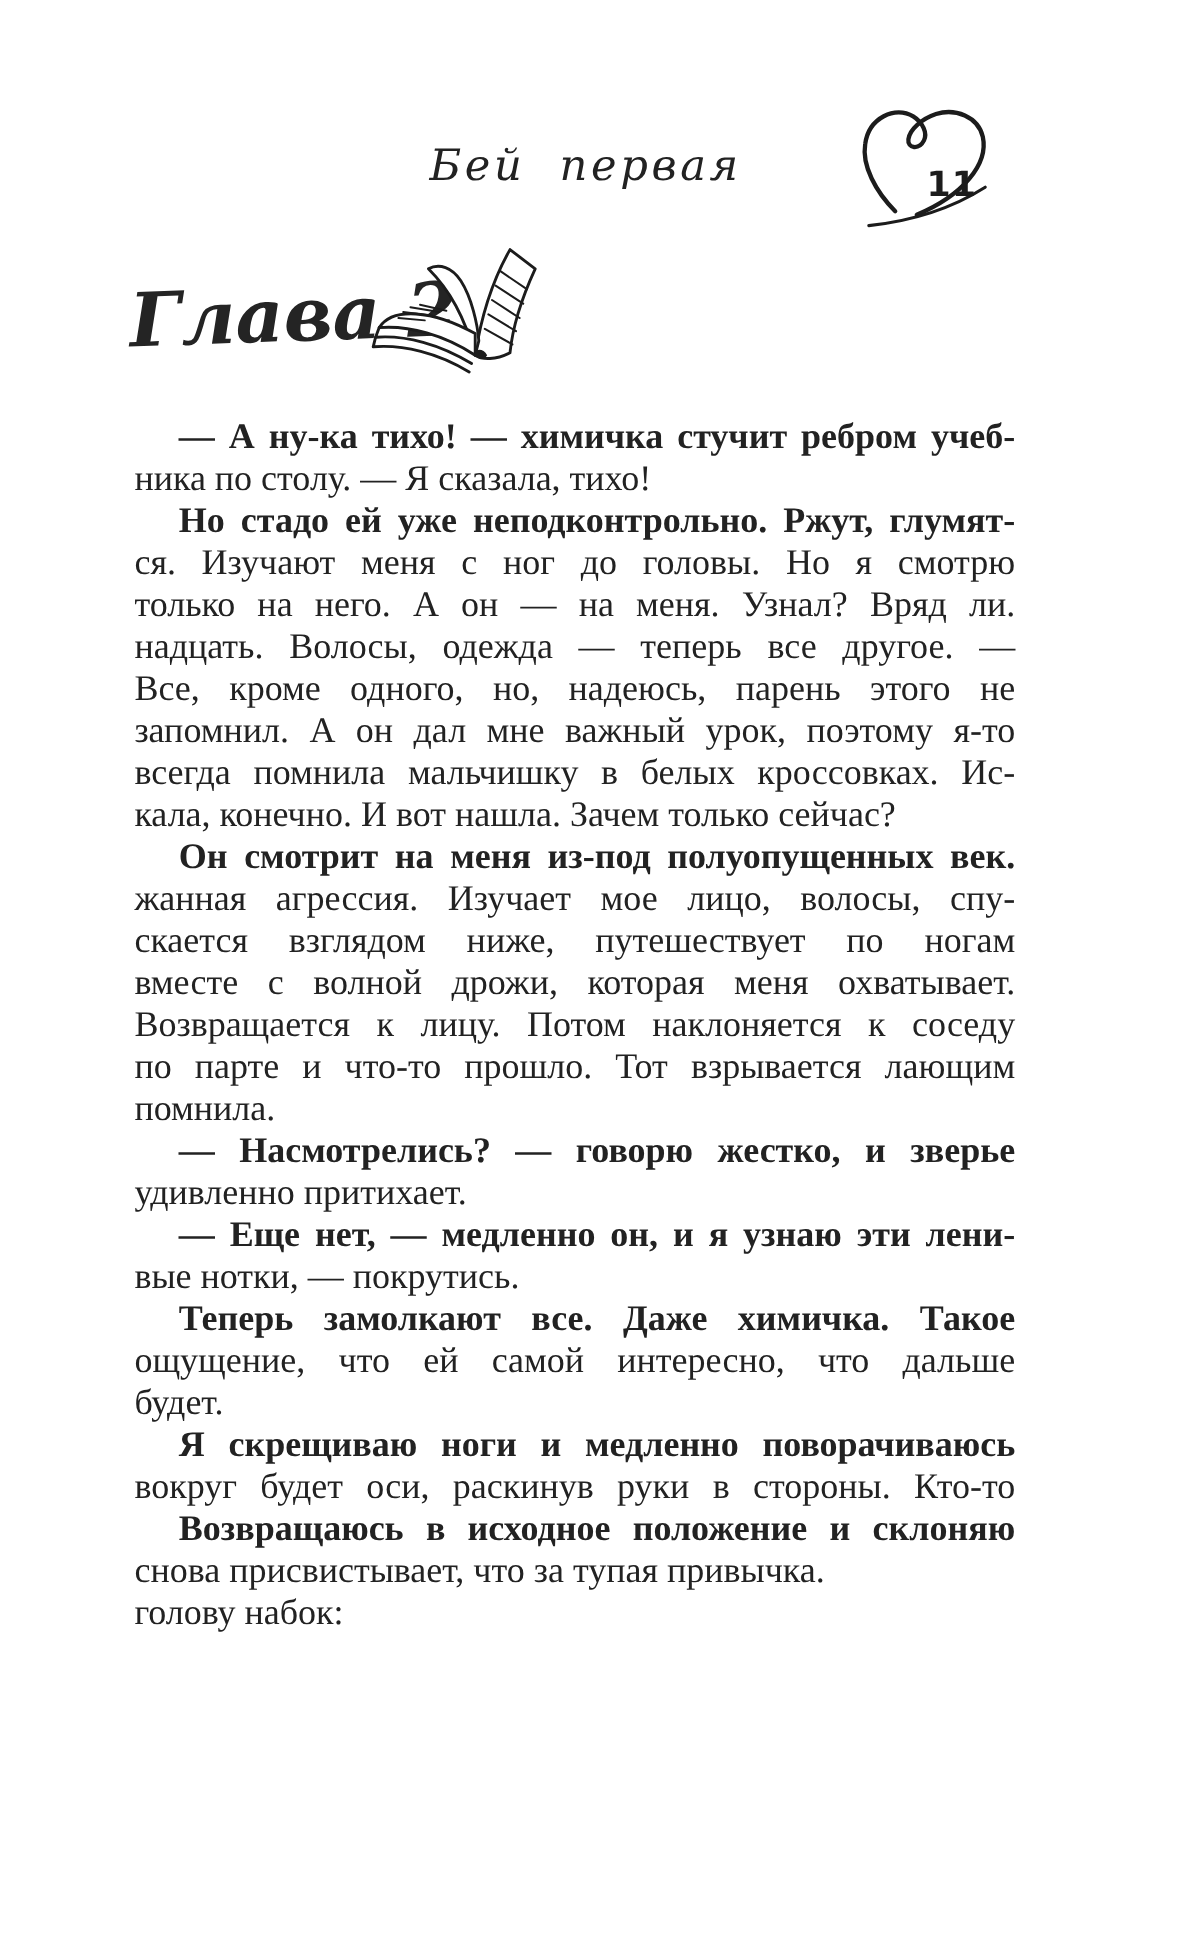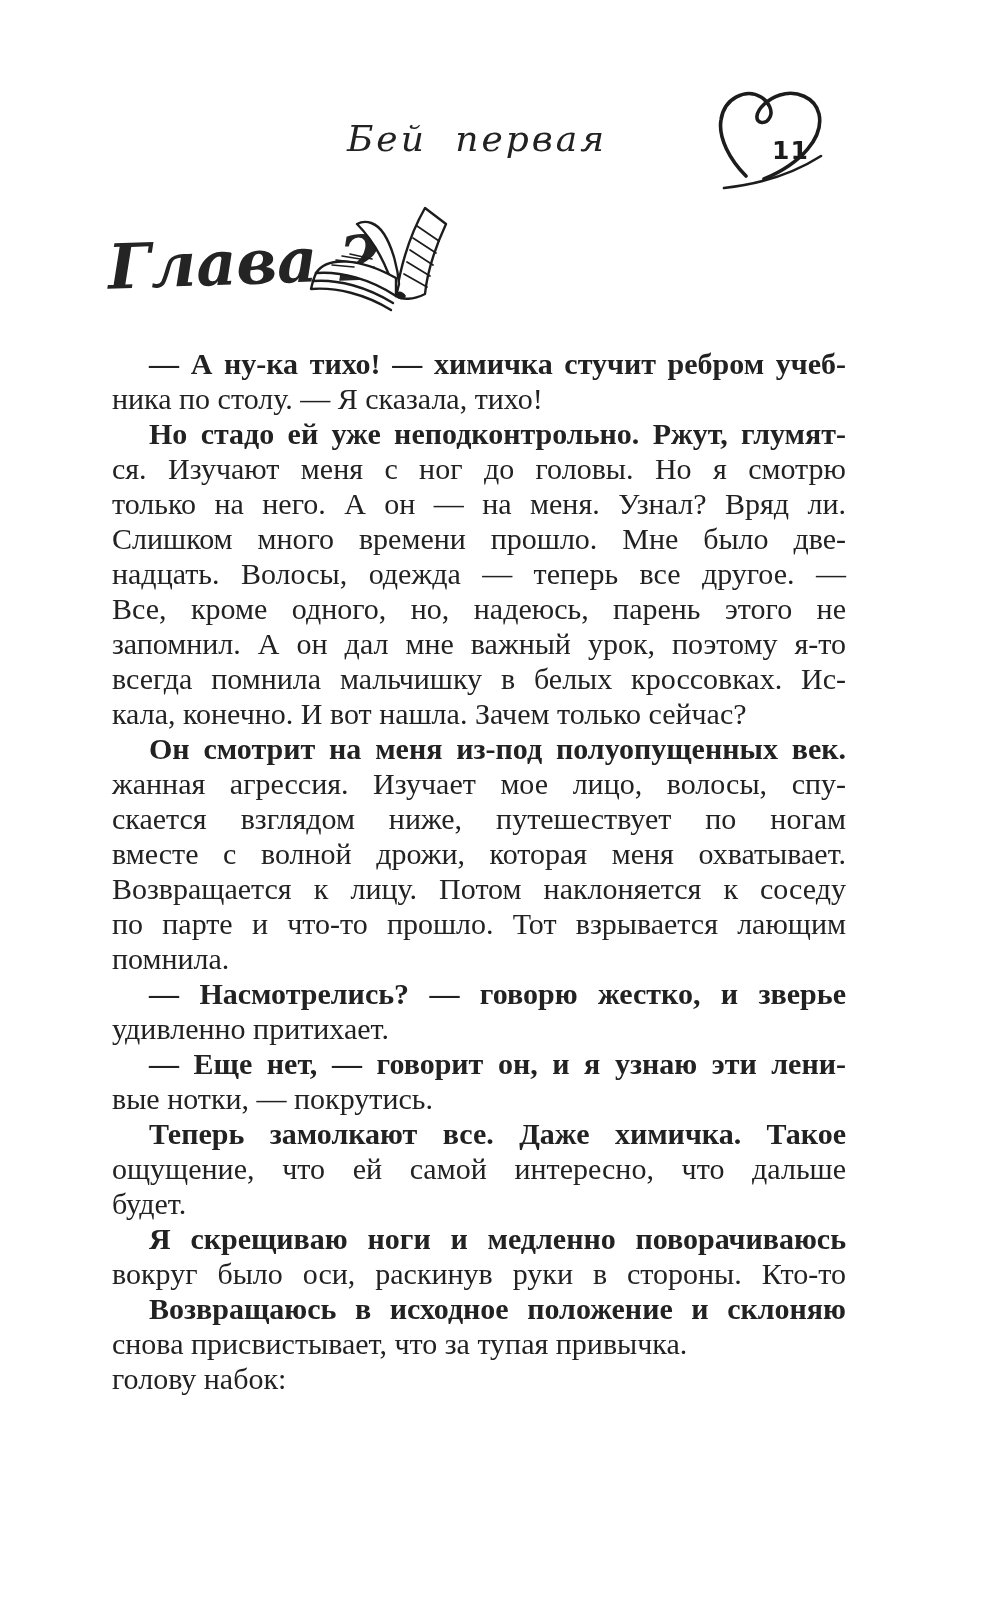--- a/index.html
+++ b/index.html
@@ -14,21 +14,21 @@
     background: #ffffff;
     overflow: hidden;
     font-family: "Liberation Serif", serif;
     color: #1f1f1f;
   }
 
   
   .running-header {
     position: absolute;
     top: 118px;
-    left: 5px;
+    left: 16px;
     width: 944px;
     text-align: center;
     font-family: "DejaVu Serif", serif;
     font-style: italic;
     font-size: 36px;
     letter-spacing: 3px;
     word-spacing: 14px;
     color: #222222;
   }
 
@@ -44,21 +44,21 @@
     position: absolute;
     top: 0; left: 0;
     width: 122px;
     height: 114px;
   }
   .heart-badge .pagenum {
     position: absolute;
     top: 52px;
     left: 64px;
     font-family: "DejaVu Sans", sans-serif;
-    font-size: 25px;
+    font-size: 29px;
     font-weight: 600;
     color: #1c1c1c;
     letter-spacing: 1px;
   }
 
   
   .chapter-title {
     position: absolute;
     top: 226px;
     left: 108px;
@@ -165,40 +165,39 @@
 
     <path fill="#1c1c1c" stroke="none" d="M 97 106 C 99 112, 105 113, 108 108 C 105 103, 100 102, 97 106 Z"></path>
   </svg>
 
   <div class="body-text">
       <div class="line para-start">— А ну-ка тихо! — химичка стучит ребром учеб-</div>
       <div class="line para-end">ника по столу. — Я сказала, тихо!</div>
       <div class="line para-start">Но стадо ей уже неподконтрольно. Ржут, глумят-</div>
       <div class="line">ся. Изучают меня с ног до головы. Но я смотрю</div>
       <div class="line">только на него. А он — на меня. Узнал? Вряд ли.</div>
-      <div class="line">Слишком много времени прошло. Мне было две-</div>
       <div class="line">надцать. Волосы, одежда — теперь все другое. —</div>
       <div class="line">Все, кроме одного, но, надеюсь, парень этого не</div>
       <div class="line">запомнил. А он дал мне важный урок, поэтому я-то</div>
       <div class="line">всегда помнила мальчишку в белых кроссовках. Ис-</div>
       <div class="line para-end">кала, конечно. И вот нашла. Зачем только сейчас?</div>
       <div class="line para-start">Он смотрит на меня из-под полуопущенных век.</div>
       <div class="line">жанная агрессия. Изучает мое лицо, волосы, спу-</div>
       <div class="line">скается взглядом ниже, путешествует по ногам</div>
       <div class="line">вместе с волной дрожи, которая меня охватывает.</div>
       <div class="line">Возвращается к лицу. Потом наклоняется к соседу</div>
       <div class="line">по парте и что-то прошло. Тот взрывается лающим</div>
       <div class="line para-end">помнила.</div>
       <div class="line para-start">— Насмотрелись? — говорю жестко, и зверье</div>
       <div class="line para-end">удивленно притихает.</div>
-      <div class="line para-start">— Еще нет, — говорит он, и я узнаю эти лени-</div>
+      <div class="line para-start">— Еще нет, — медленно он, и я узнаю эти лени-</div>
       <div class="line para-end">вые нотки, — покрутись.</div>
       <div class="line para-start">Теперь замолкают все. Даже химичка. Такое</div>
       <div class="line">ощущение, что ей самой интересно, что дальше</div>
       <div class="line para-end">будет.</div>
       <div class="line para-start">Я скрещиваю ноги и медленно поворачиваюсь</div>
-      <div class="line">вокруг было оси, раскинув руки в стороны. Кто-то</div>
+      <div class="line">вокруг будет оси, раскинув руки в стороны. Кто-то</div>
       <div class="line para-start">Возвращаюсь в исходное положение и склоняю</div>
       <div class="line para-end">снова присвистывает, что за тупая привычка.</div>
       <div class="line para-end">голову набок:</div>
     </div>
 
 </div>
 
 </body></html>

